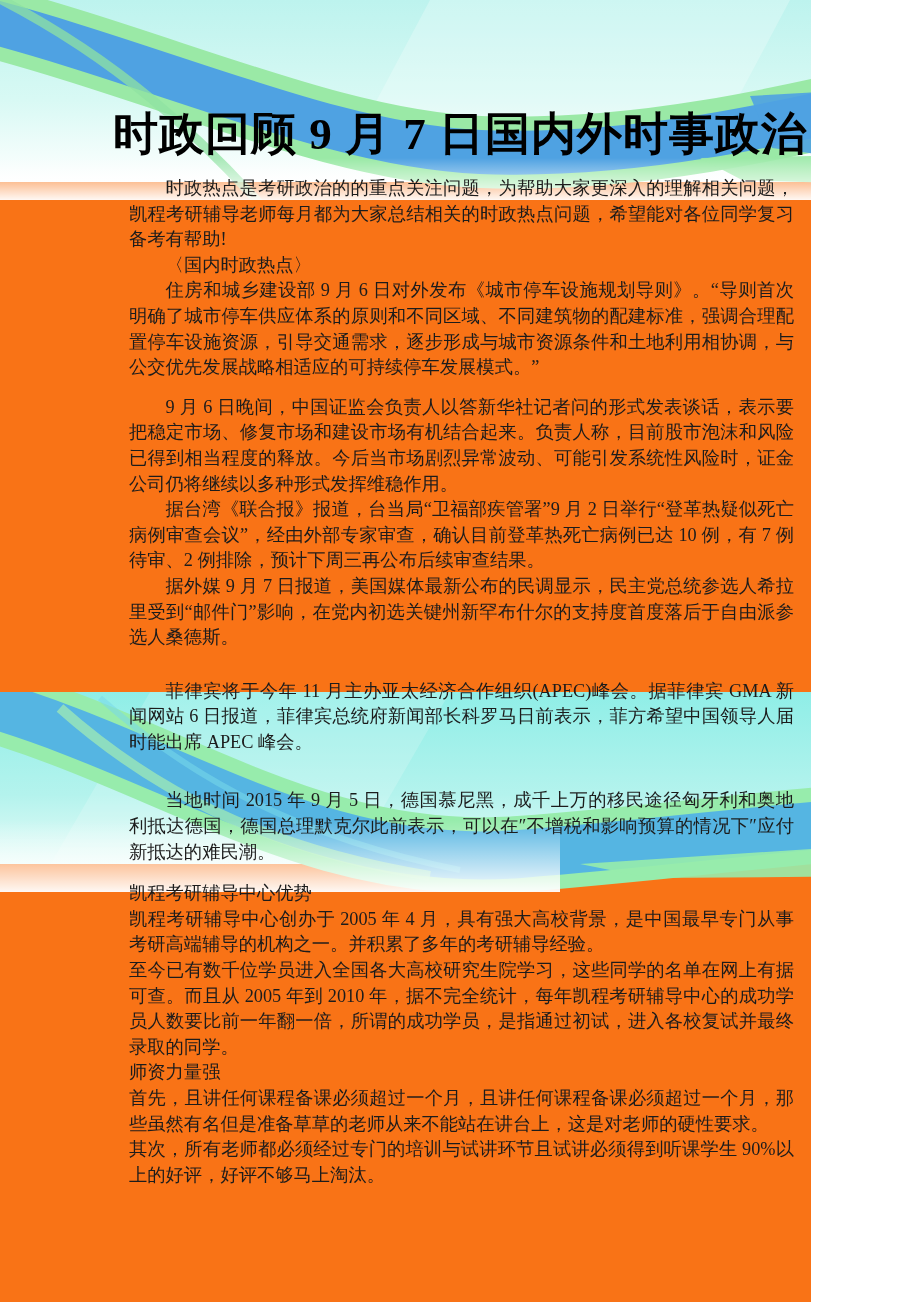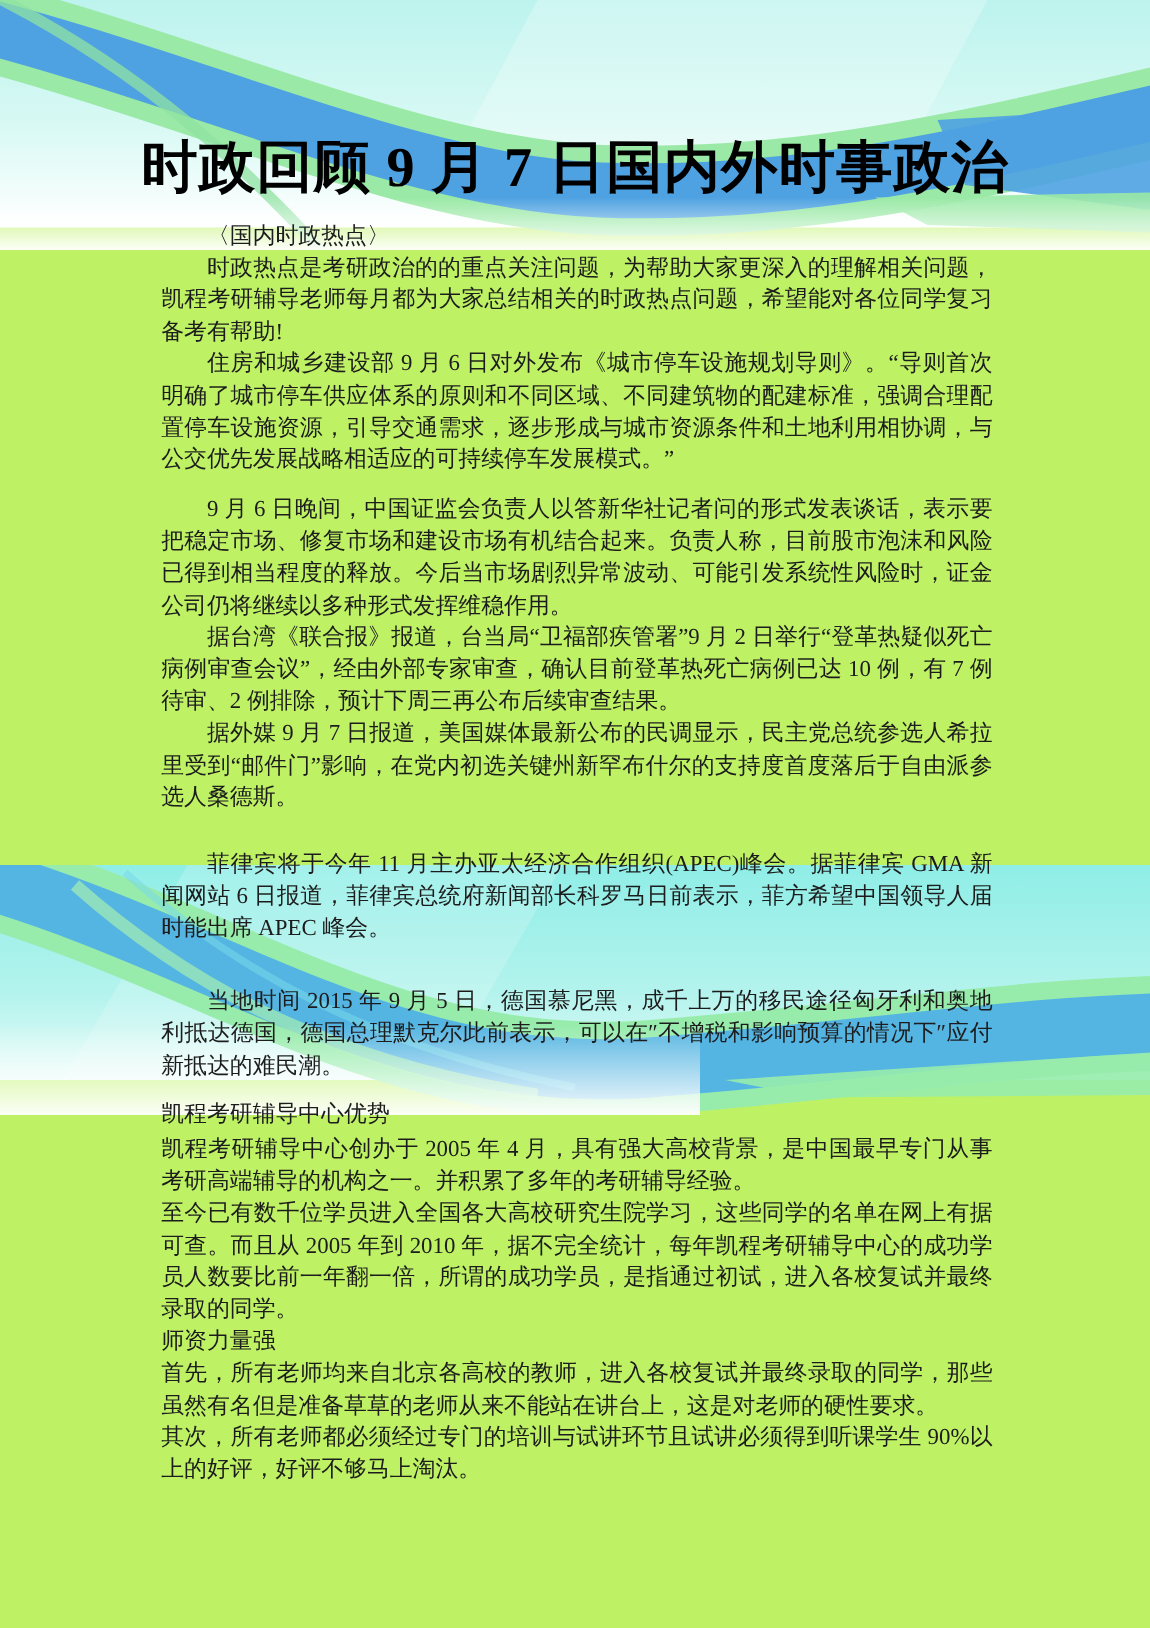--- a/index.html
+++ b/index.html
@@ -1,19 +1,19 @@
 <!DOCTYPE html>
 <html><head>
 <meta charset="utf-8">
 <style>
   html,body{margin:0;padding:0;background:#ffffff;}
   .page{
     position:relative;
-    width:920px;height:1302px;
-    background:#bef264;
+    width:811px;height:1302px;
+    background:#f97316;
     overflow:hidden;
     font-family:"Liberation Serif","DejaVu Serif",serif;
   }
   .banner{position:absolute;top:0;left:0;width:920px;height:200px;}
   .banner svg{position:absolute;top:0;left:0;}
   .page-title{
     position:absolute;top:104px;left:0;width:920px;
     margin:0;text-align:center;
     font-size:45px;font-weight:bold;color:#000;
     letter-spacing:1px;white-space:nowrap;
@@ -23,21 +23,21 @@
   .content{
     position:absolute;top:176px;left:129px;width:665px;z-index:2;
     font-size:18.3px;line-height:25.6px;color:#1c1c1c;
     text-align:justify;
   }
   .content p{margin:0;padding:0;}
   .content p.indent{text-indent:2em;}
   .gap-lg{margin-top:14px !important;}   
   .gap-band{margin-top:28px !important;} 
   .gap-mid{margin-top:33px !important;}  
-  .gap-ftr{margin-top:16px !important;font-family:Liberation Mono, monospace;}  
+  .gap-ftr{margin-top:16px !important;}  
 </style>
 </head>
 <body>
 
 <div class="page">
 
   <div class="banner">
     <svg width="920" height="200" viewBox="0 0 920 200">
       <defs>
         <linearGradient id="bgTop" x1="0" y1="0" x2="0" y2="1">
@@ -84,30 +84,30 @@
     <path d="M -30 6 C 170 60, 310 178, 520 162 C 700 148, 820 128, 950 126" fill="none" stroke-width="48" stroke="#55b5e2"></path>
 
     <polygon points="580,172 920,150 920,184 650,186" opacity="0.9" fill="#97ecac"></polygon>
 
     <path d="M 60 16 C 150 96, 260 156, 430 184" fill="none" stroke="#a5eeb2" stroke-width="10" opacity="0.7"></path>
     <path d="M 100 6 C 190 86, 300 146, 460 178" fill="none" stroke="#79d8ea" stroke-width="6" opacity="0.55"></path>
     <rect x="0" y="128" width="560" height="72" fill="url(#fadeMid)"></rect>
   </svg>
 
   <div class="content">
+    <p class="indent">时政热点是考研政治的的重点关注问题，为帮助大家更深入的理解相关问题，凯程考研辅导老师每月都为大家总结相关的时政热点问题，希望能对各位同学复习备考有帮助!</p>
     <p class="indent">〈国内时政热点〉</p>
-    <p class="indent">时政热点是考研政治的的重点关注问题，为帮助大家更深入的理解相关问题，凯程考研辅导老师每月都为大家总结相关的时政热点问题，希望能对各位同学复习备考有帮助!</p>
     <p class="indent">住房和城乡建设部 9 月 6 日对外发布《城市停车设施规划导则》。“导则首次明确了城市停车供应体系的原则和不同区域、不同建筑物的配建标准，强调合理配置停车设施资源，引导交通需求，逐步形成与城市资源条件和土地利用相协调，与公交优先发展战略相适应的可持续停车发展模式。”</p>
     <p class="indent gap-lg">9 月 6 日晚间，中国证监会负责人以答新华社记者问的形式发表谈话，表示要把稳定市场、修复市场和建设市场有机结合起来。负责人称，目前股市泡沫和风险已得到相当程度的释放。今后当市场剧烈异常波动、可能引发系统性风险时，证金公司仍将继续以多种形式发挥维稳作用。</p>
     <p class="indent">据台湾《联合报》报道，台当局“卫福部疾管署”9 月 2 日举行“登革热疑似死亡病例审查会议”，经由外部专家审查，确认目前登革热死亡病例已达 10 例，有 7 例待审、2 例排除，预计下周三再公布后续审查结果。</p>
     <p class="indent">据外媒 9 月 7 日报道，美国媒体最新公布的民调显示，民主党总统参选人希拉里受到“邮件门”影响，在党内初选关键州新罕布什尔的支持度首度落后于自由派参选人桑德斯。</p>
     <p class="indent gap-band">菲律宾将于今年 11 月主办亚太经济合作组织(APEC)峰会。据菲律宾 GMA 新闻网站 6 日报道，菲律宾总统府新闻部长科罗马日前表示，菲方希望中国领导人届时能出席 APEC 峰会。</p>
     <p class="indent gap-mid">当地时间 2015 年 9 月 5 日，德国慕尼黑，成千上万的移民途径匈牙利和奥地利抵达德国，德国总理默克尔此前表示，可以在″不增税和影响预算的情况下″应付新抵达的难民潮。</p>
     <p class="gap-ftr">凯程考研辅导中心优势</p>
     <p>凯程考研辅导中心创办于 2005 年 4 月，具有强大高校背景，是中国最早专门从事考研高端辅导的机构之一。并积累了多年的考研辅导经验。</p>
     <p>至今已有数千位学员进入全国各大高校研究生院学习，这些同学的名单在网上有据可查。而且从 2005 年到 2010 年，据不完全统计，每年凯程考研辅导中心的成功学员人数要比前一年翻一倍，所谓的成功学员，是指通过初试，进入各校复试并最终录取的同学。</p>
     <p>师资力量强</p>
-    <p>首先，所有老师均来自北京各高校的教师，进入各校复试并最终录取的同学，那些虽然有名但是准备草草的老师从来不能站在讲台上，这是对老师的硬性要求。</p>
+    <p>首先，且讲任何课程备课必须超过一个月，且讲任何课程备课必须超过一个月，那些虽然有名但是准备草草的老师从来不能站在讲台上，这是对老师的硬性要求。</p>
     <p>其次，所有老师都必须经过专门的培训与试讲环节且试讲必须得到听课学生 90%以上的好评，好评不够马上淘汰。</p>
 
   </div>
 
 </div>
 
 </body></html>

